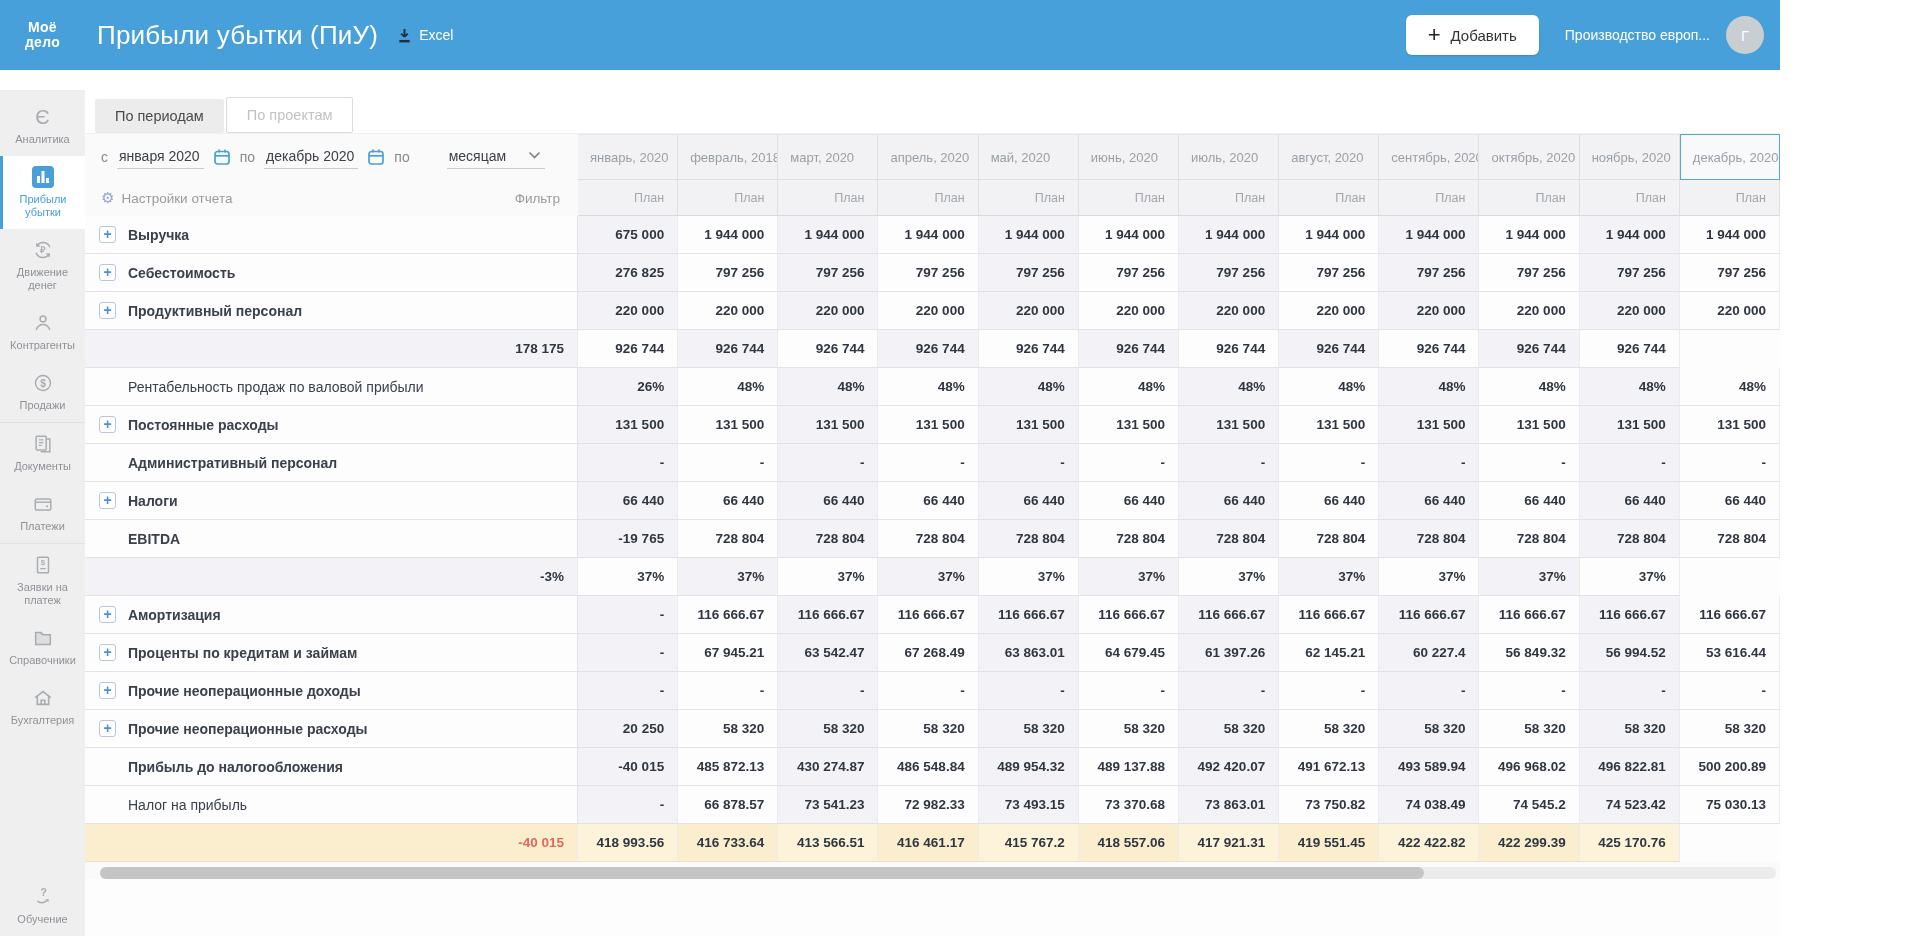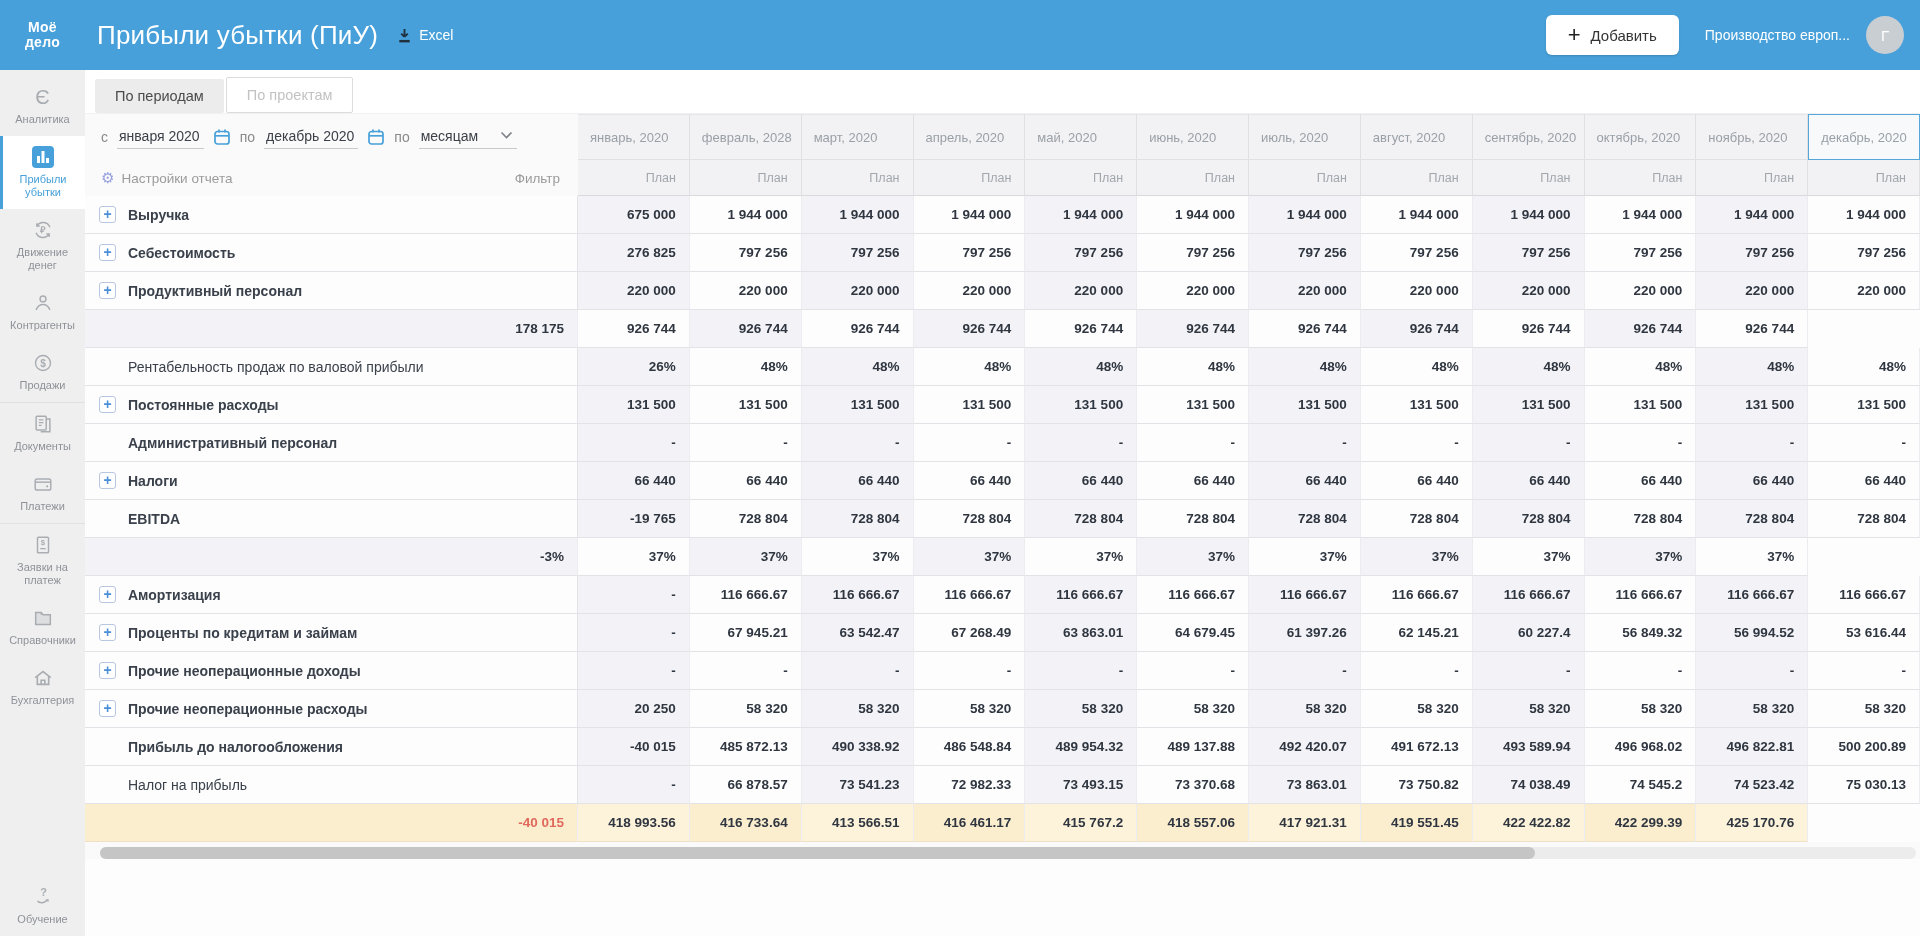--- a/index.html
+++ b/index.html
@@ -1,18 +1,18 @@
 <!DOCTYPE html>
 <html><head>
 <meta charset="utf-8">
 <style>
   * { margin:0; padding:0; box-sizing:border-box; }
   html,body { width:1920px; height:936px; overflow:hidden; background:#fff;
     font-family:"Liberation Sans", sans-serif; }
-  .app { width:1920px; height:936px; display:flex; flex-direction:column; }
+  .app { width:1780px; height:936px; display:flex; flex-direction:column;gap:20px; }
 
   
   .topbar { height:70px; background:#47a0d9; display:flex; align-items:center; flex:0 0 70px; }
   .logo { width:85px; text-align:center; color:#fff; font-size:14px; line-height:15px; font-weight:bold; letter-spacing:.3px; }
   .page-title { color:#fff; font-size:26px; font-weight:300; margin-left:12px; letter-spacing:.2px; }
   .excel-btn { display:flex; align-items:center; gap:6px; margin-left:18px; cursor:pointer; }
   .excel-btn span { color:#fff; font-size:14px; }
   .top-spacer { flex:1; }
   .add-btn { background:#fff; border:none; border-radius:6px; height:40px; padding:0 22px;
     display:flex; align-items:center; gap:10px; font-size:15px; color:#333; cursor:pointer;
@@ -37,21 +37,21 @@
   .tab { padding:9px 20px; font-size:14.5px; border-radius:2px; cursor:pointer; }
   .tab.active { background:#ececec; color:#4a4a4a; }
   .tab.inactive { background:#fff; color:#c2c2c2; border:1px solid #dcdcdc; }
 
   .content { background:#fafafa; }
   .grid-row { display:grid; grid-template-columns:493px repeat(12, 1fr); }
 
   
   .filters-a { display:flex; align-items:center; gap:9px; padding:0 10px 0 16px; font-size:14px; color:#8a8a8a; }
   .u-input { color:#3c4048; border-bottom:1px solid #c9c9c9; padding:2px 4px 4px 2px; white-space:nowrap; cursor:text; }
-  .sel { display:flex; align-items:center; gap:22px; border-bottom:1px solid #c9c9c9; padding:2px 4px 4px 2px; color:#3c4048; cursor:pointer; }
+  .sel { display:flex; align-items:center; gap:22px; border-bottom:1px solid #c9c9c9; padding:2px 4px 4px 2px; color:#3c4048; cursor:pointer;margin-left:28px; }
   .mcell { background:#f2f2f4; border-right:1px solid #dfe0e4; border-bottom:1px solid #dfe0e4; border-top:1px solid #e6e6ea;
     display:flex; align-items:center; padding-left:12px; font-size:13px; color:#9aa0a7; height:46px; cursor:pointer; white-space:nowrap; overflow:hidden; }
   .mcell.selected { border:1px solid #55a6db; background:#f7f9fb; }
   .filters-b { display:flex; align-items:center; padding:0 18px 0 16px; font-size:13.5px; color:#9b9b9b; }
   .filters-b .gear { color:#97a0dd; font-size:15px; margin-right:7px; }
   .filters-b .flt { margin-left:auto; cursor:pointer; }
   .pcell { background:#f2f2f4; border-right:1px solid #dfe0e4; border-bottom:1px solid #d9dade;
     display:flex; align-items:center; justify-content:flex-end; padding-right:13px; font-size:12.5px; color:#a2a7ad; height:36px; }
 
   
@@ -244,21 +244,21 @@
             <span class="sel">
               <span>месяцам</span>
               <span>
                 <svg width="13" height="9" viewBox="0 0 13 9">
                     <path d="M1.5 1.5l5 5 5-5" stroke="#7d8288" stroke-width="1.6" fill="none"></path>
                   </svg>
               </span>
             </span>
           </div>
         <div class="mcell">январь, 2020</div>
-            <div class="mcell">февраль, 2028</div>
+            <div class="mcell">февраль, 2018</div>
             <div class="mcell">март, 2020</div>
             <div class="mcell">апрель, 2020</div>
             <div class="mcell">май, 2020</div>
             <div class="mcell">июнь, 2020</div>
             <div class="mcell">июль, 2020</div>
             <div class="mcell">август, 2020</div>
             <div class="mcell">сентябрь, 2020</div>
             <div class="mcell">октябрь, 2020</div>
             <div class="mcell">ноябрь, 2020</div>
             <div class="mcell selected">декабрь, 2020</div>
@@ -529,21 +529,21 @@
               <div class="vcell shade">58 320</div>
               <div class="vcell">58 320</div>
             </div>
             <div class="grid-row trow">
               <div class="lbl bold">
                 <span class="pad"></span>
                 <span>Прибыль до налогообложения</span>
               </div>
               <div class="vcell shade">-40 015</div>
               <div class="vcell">485 872.13</div>
-              <div class="vcell shade">490 338.92</div>
+              <div class="vcell shade">430 274.87</div>
               <div class="vcell">486 548.84</div>
               <div class="vcell shade">489 954.32</div>
               <div class="vcell">489 137.88</div>
               <div class="vcell shade">492 420.07</div>
               <div class="vcell">491 672.13</div>
               <div class="vcell shade">493 589.94</div>
               <div class="vcell">496 968.02</div>
               <div class="vcell shade">496 822.81</div>
               <div class="vcell">500 200.89</div>
             </div>

